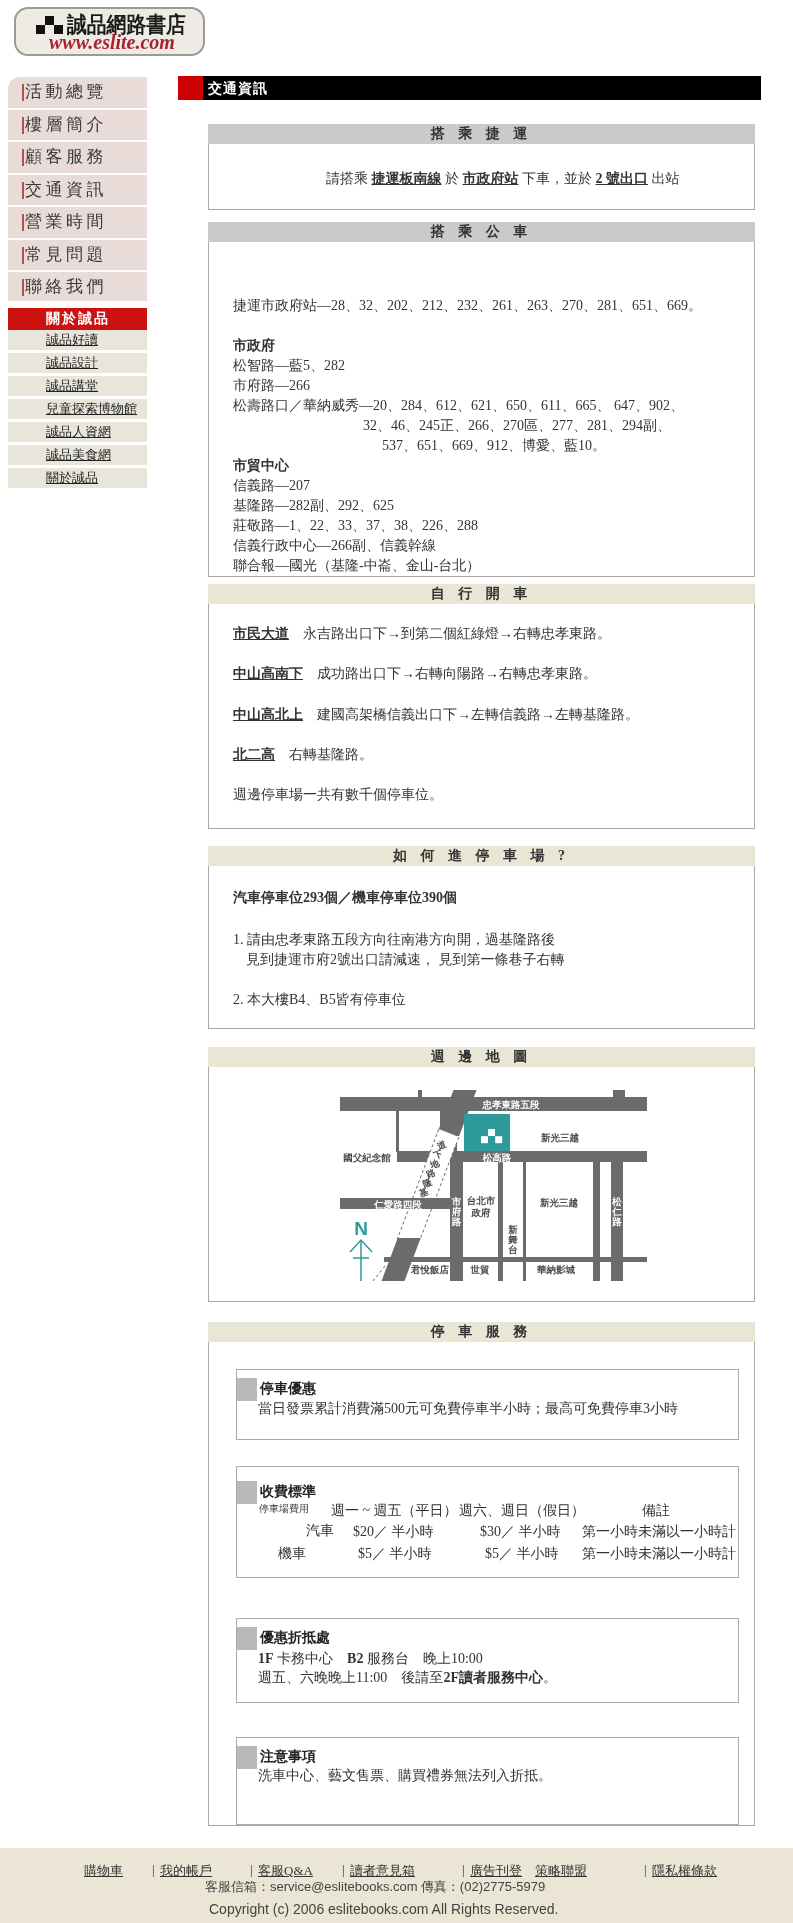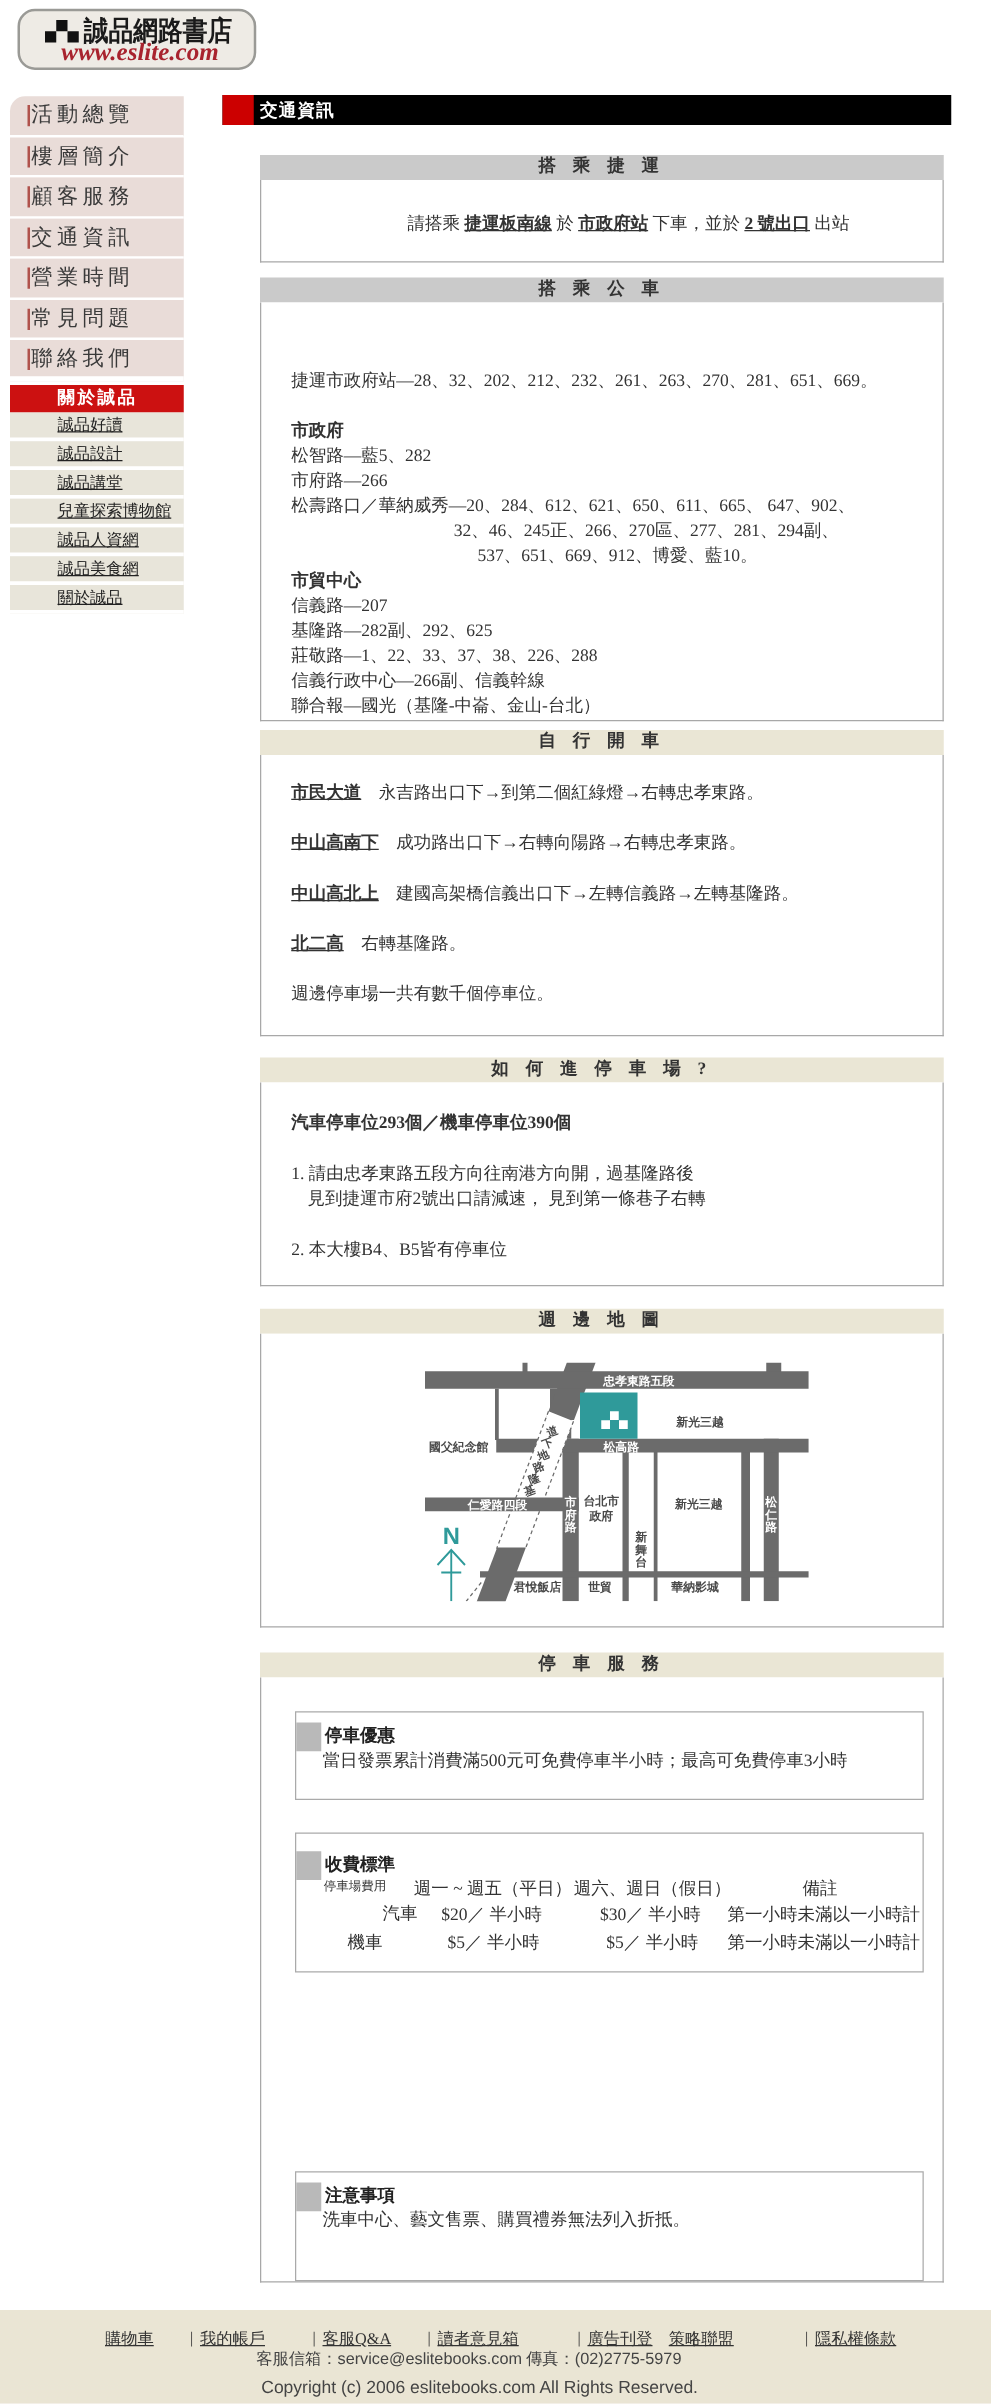--- a/index.html
+++ b/index.html
@@ -242,20 +242,25 @@
           <span style="position:absolute; left:116px; top:21px;">$20／ 半小時</span>
           <span style="position:absolute; left:243px; top:21px;">$30／ 半小時</span>
           <span style="position:absolute; left:345px; top:21px;">第一小時未滿以一小時計</span>
           <span style="position:absolute; left:41px; top:43px;">機車</span>
           <span style="position:absolute; left:121px; top:43px;">$5／ 半小時</span>
           <span style="position:absolute; left:248px; top:43px;">$5／ 半小時</span>
           <span style="position:absolute; left:345px; top:43px;">第一小時未滿以一小時計</span>
         </div>
       </div>
     </div>
+    <div class="ibox" style="top:276px; height:85px;">
+      <span class="gsq"></span>
+      <h4>優惠折抵處</h4>
+      <div class="itxt" style="top:30px; line-height:19px;"><b>1F</b> 卡務中心　<b>B2</b> 服務台　晚上10:00<br>週五、六晚晚上11:00　後請至<b>2F讀者服務中心</b>。</div>
+    </div>
     <div class="ibox" style="top:395px; height:88px;">
       <span class="gsq"></span>
       <h4>注意事項</h4>
       <div class="itxt" style="top:29px;">洗車中心、藝文售票、購買禮券無法列入折抵。</div>
     </div>
   </div>
 </div>
 
 <div class="abs" id="footer">
   <div class="frow">

